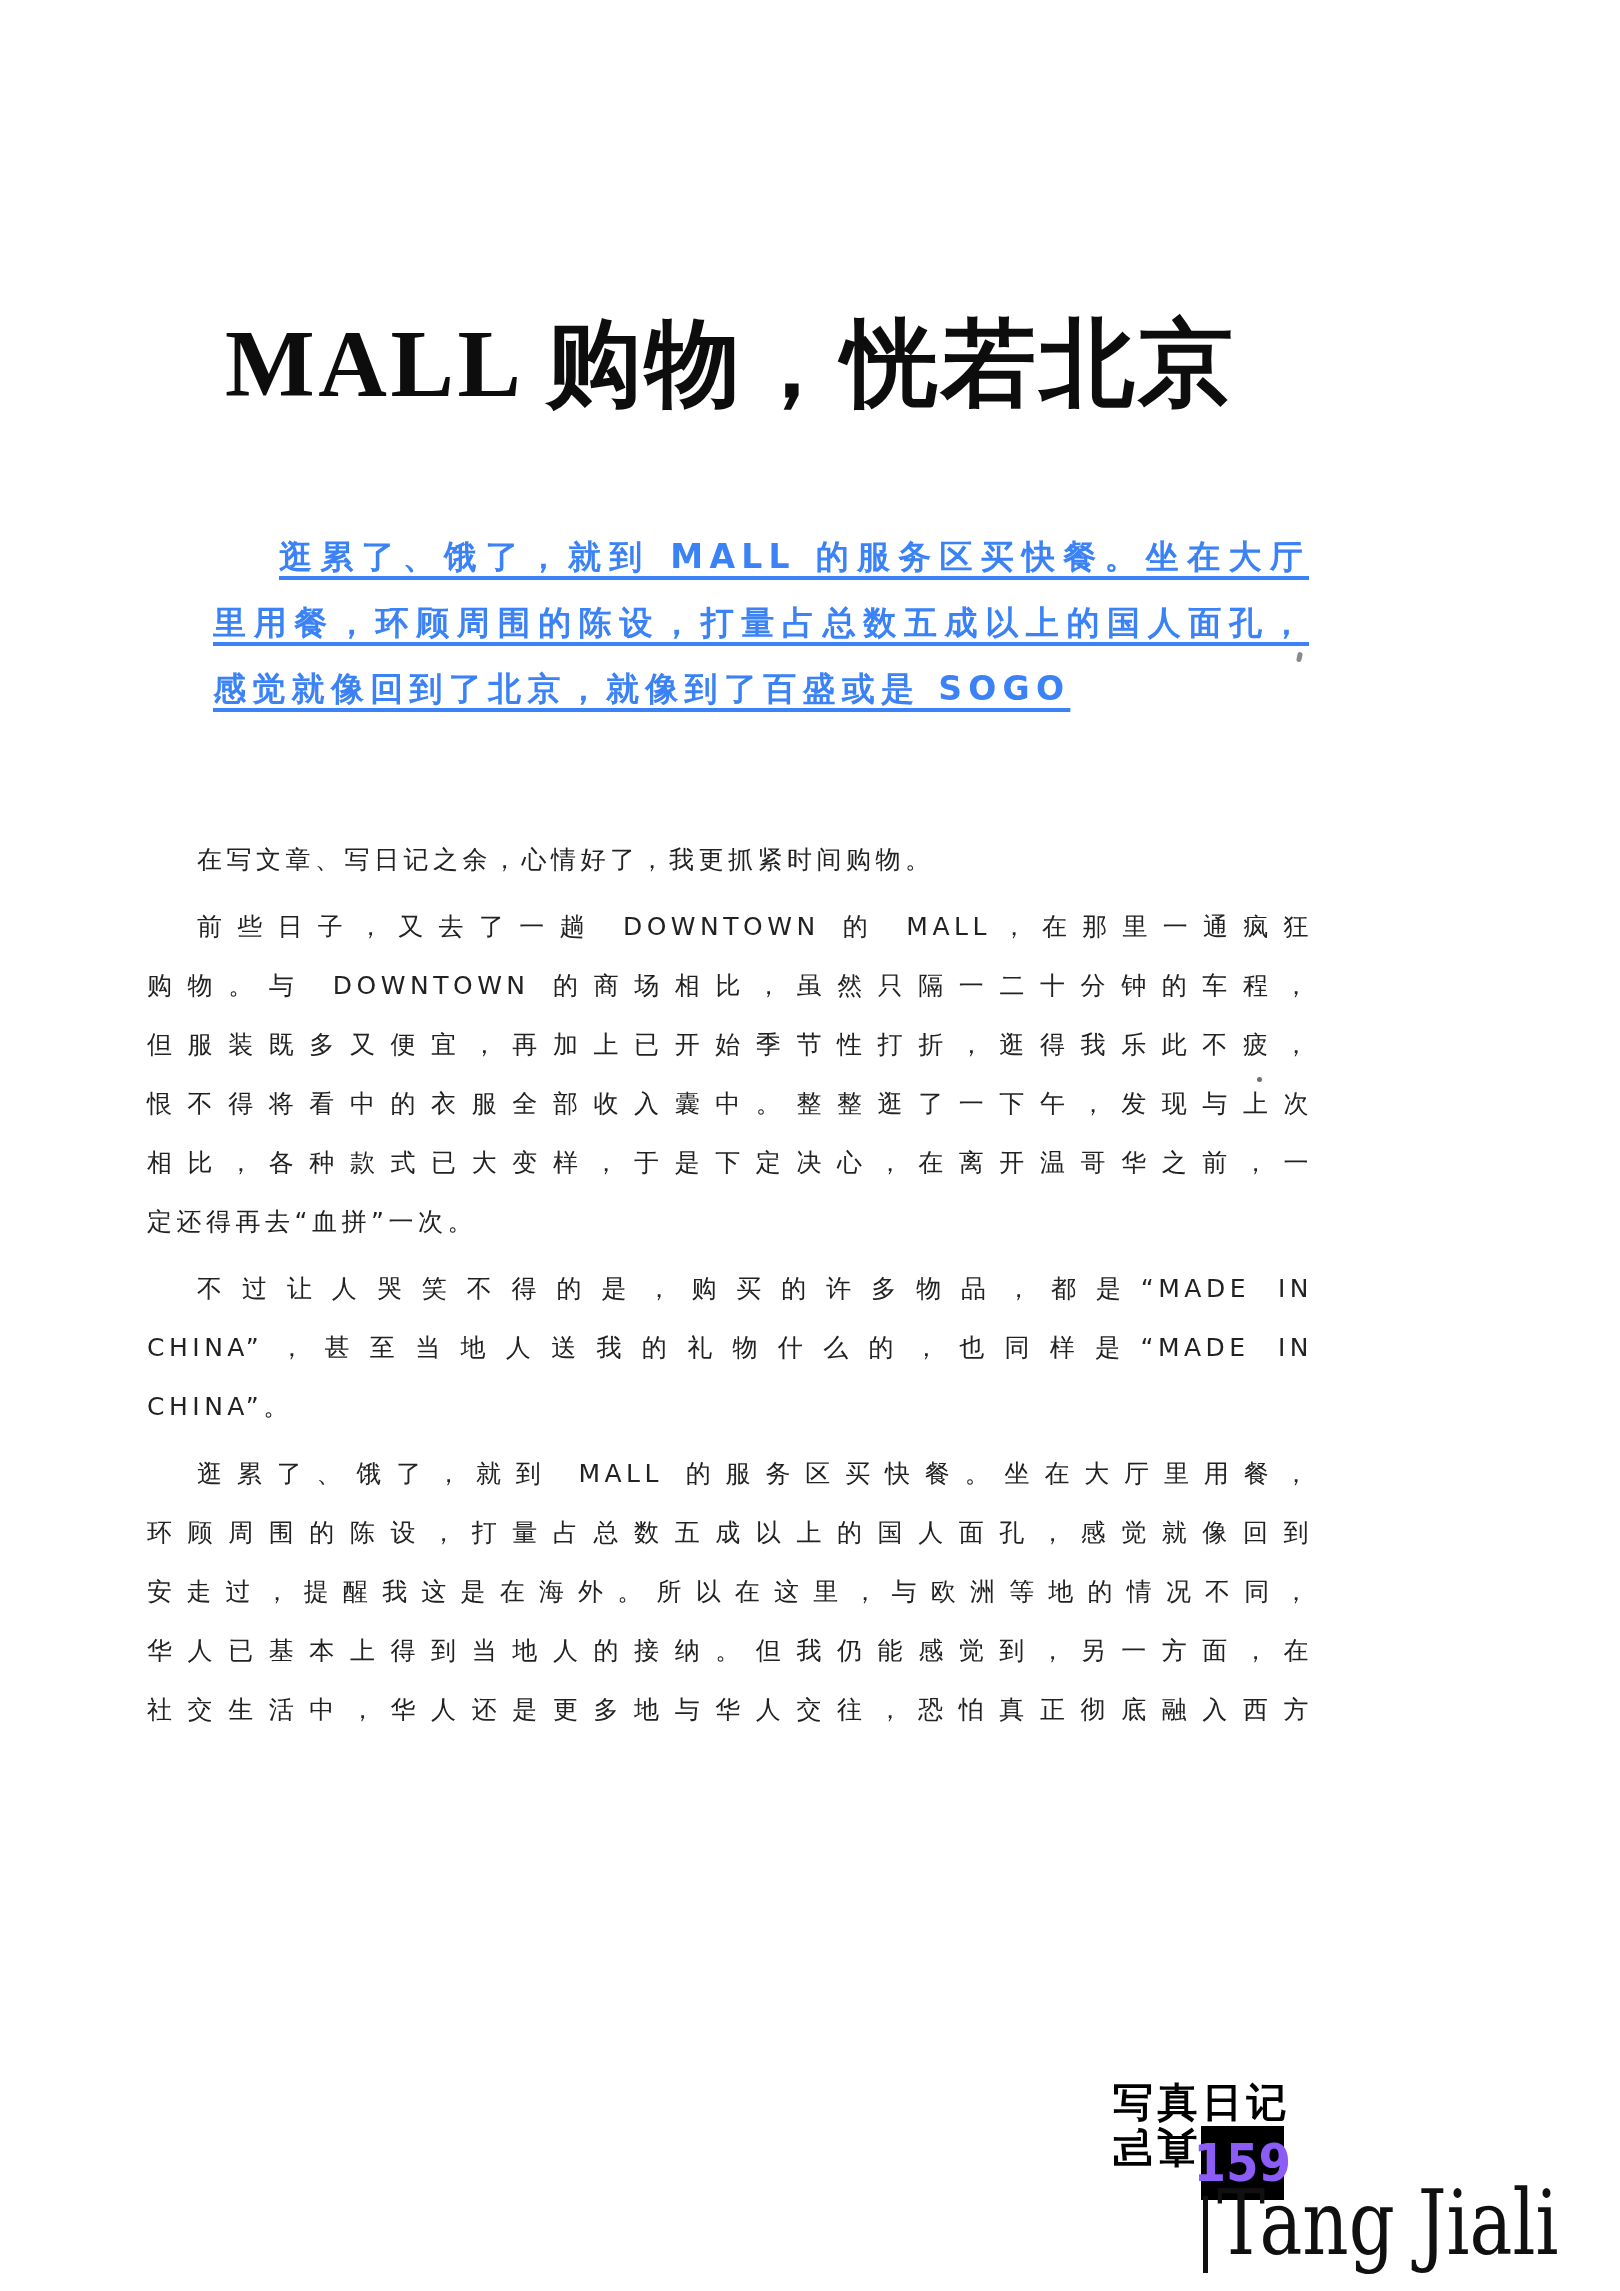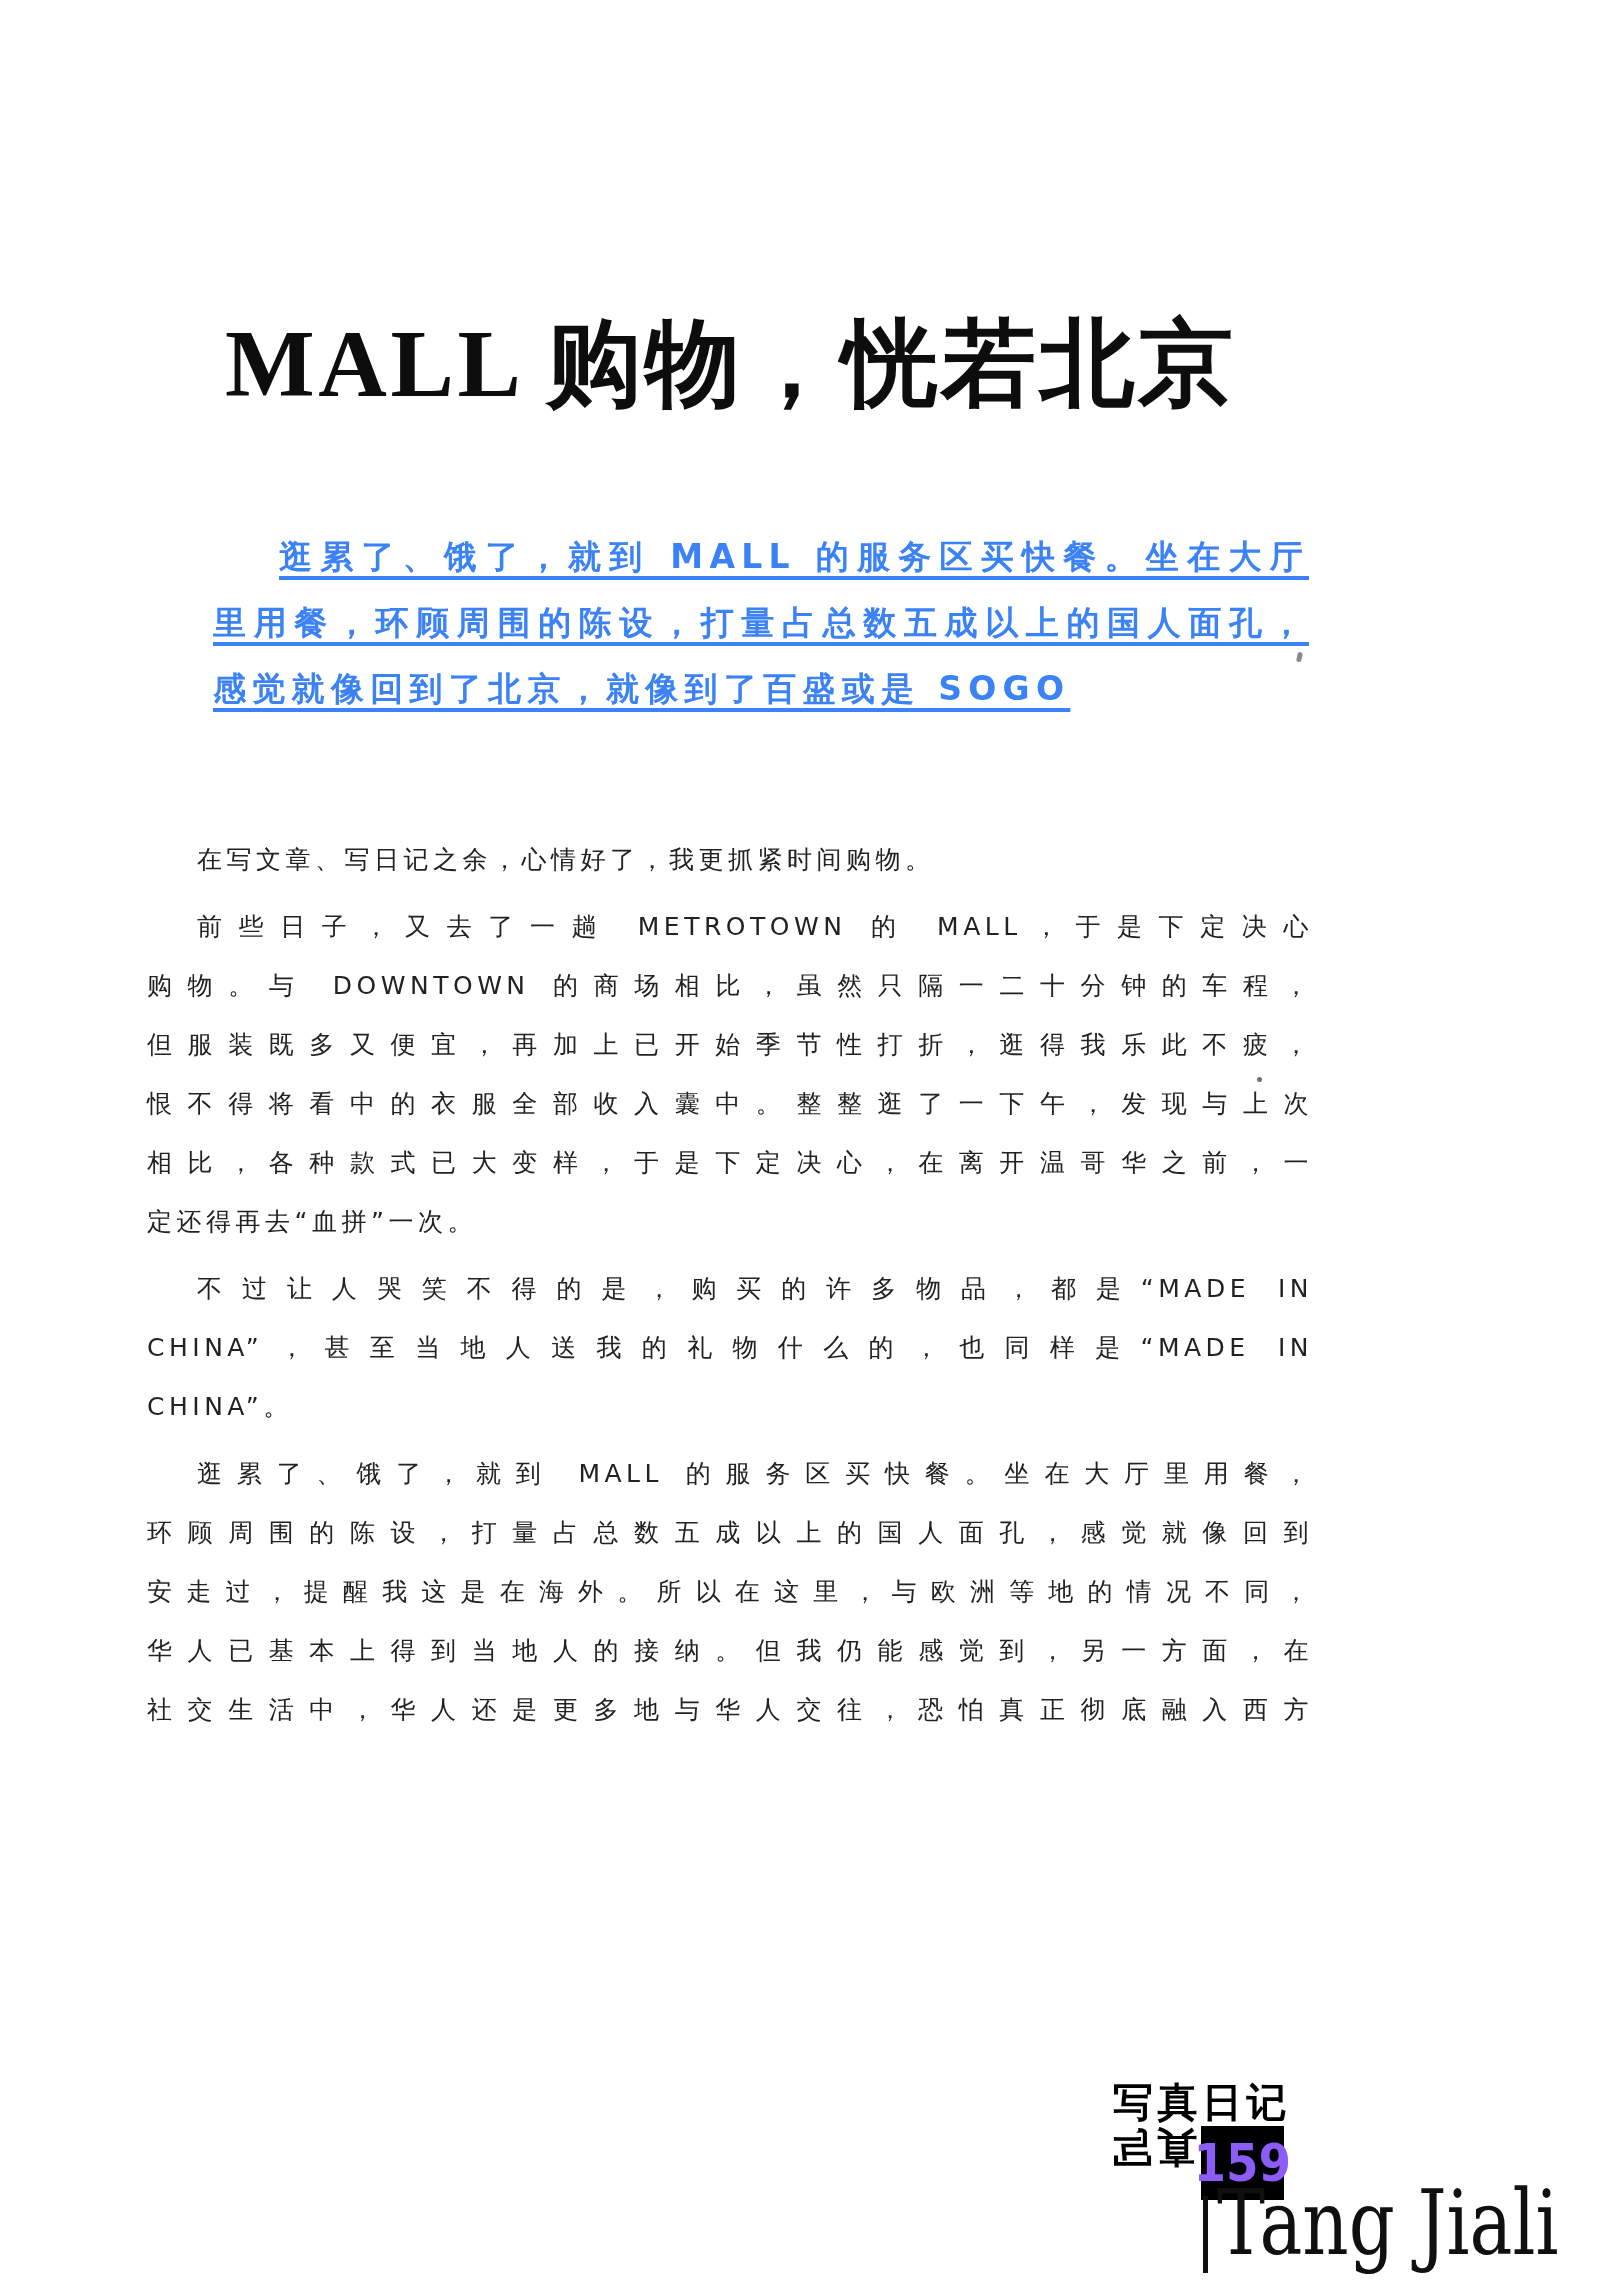--- a/index.html
+++ b/index.html
@@ -80,21 +80,21 @@
       <div class="line ind jl">逛累了、饿了，就到 MALL 的服务区买快餐。坐在大厅</div>
       <div class="line jl">里用餐，环顾周围的陈设，打量占总数五成以上的国人面孔，</div>
       <div class="line">感觉就像回到了北京，就像到了百盛或是 SOGO</div>
     </div>
 
   <div class="bodytext">
       <div class="para">
         <div class="line ind">在写文章、写日记之余，心情好了，我更抓紧时间购物。</div>
       </div>
       <div class="para">
-        <div class="line ind jl">前些日子，又去了一趟 METROTOWN 的 MALL，于是下定决心</div>
+        <div class="line ind jl">前些日子，又去了一趟 DOWNTOWN 的 MALL，在那里一通疯狂</div>
         <div class="line jl">购物。与 DOWNTOWN 的商场相比，虽然只隔一二十分钟的车程，</div>
         <div class="line jl">但服装既多又便宜，再加上已开始季节性打折，逛得我乐此不疲，</div>
         <div class="line jl">恨不得将看中的衣服全部收入囊中。整整逛了一下午，发现与上次</div>
         <div class="line jl">相比，各种款式已大变样，于是下定决心，在离开温哥华之前，一</div>
         <div class="line">定还得再去“血拼”一次。</div>
       </div>
       <div class="para">
         <div class="line ind jl">不过让人哭笑不得的是，购买的许多物品，都是“MADE IN</div>
         <div class="line jl">CHINA”，甚至当地人送我的礼物什么的，也同样是“MADE IN</div>
         <div class="line">CHINA”。</div>

